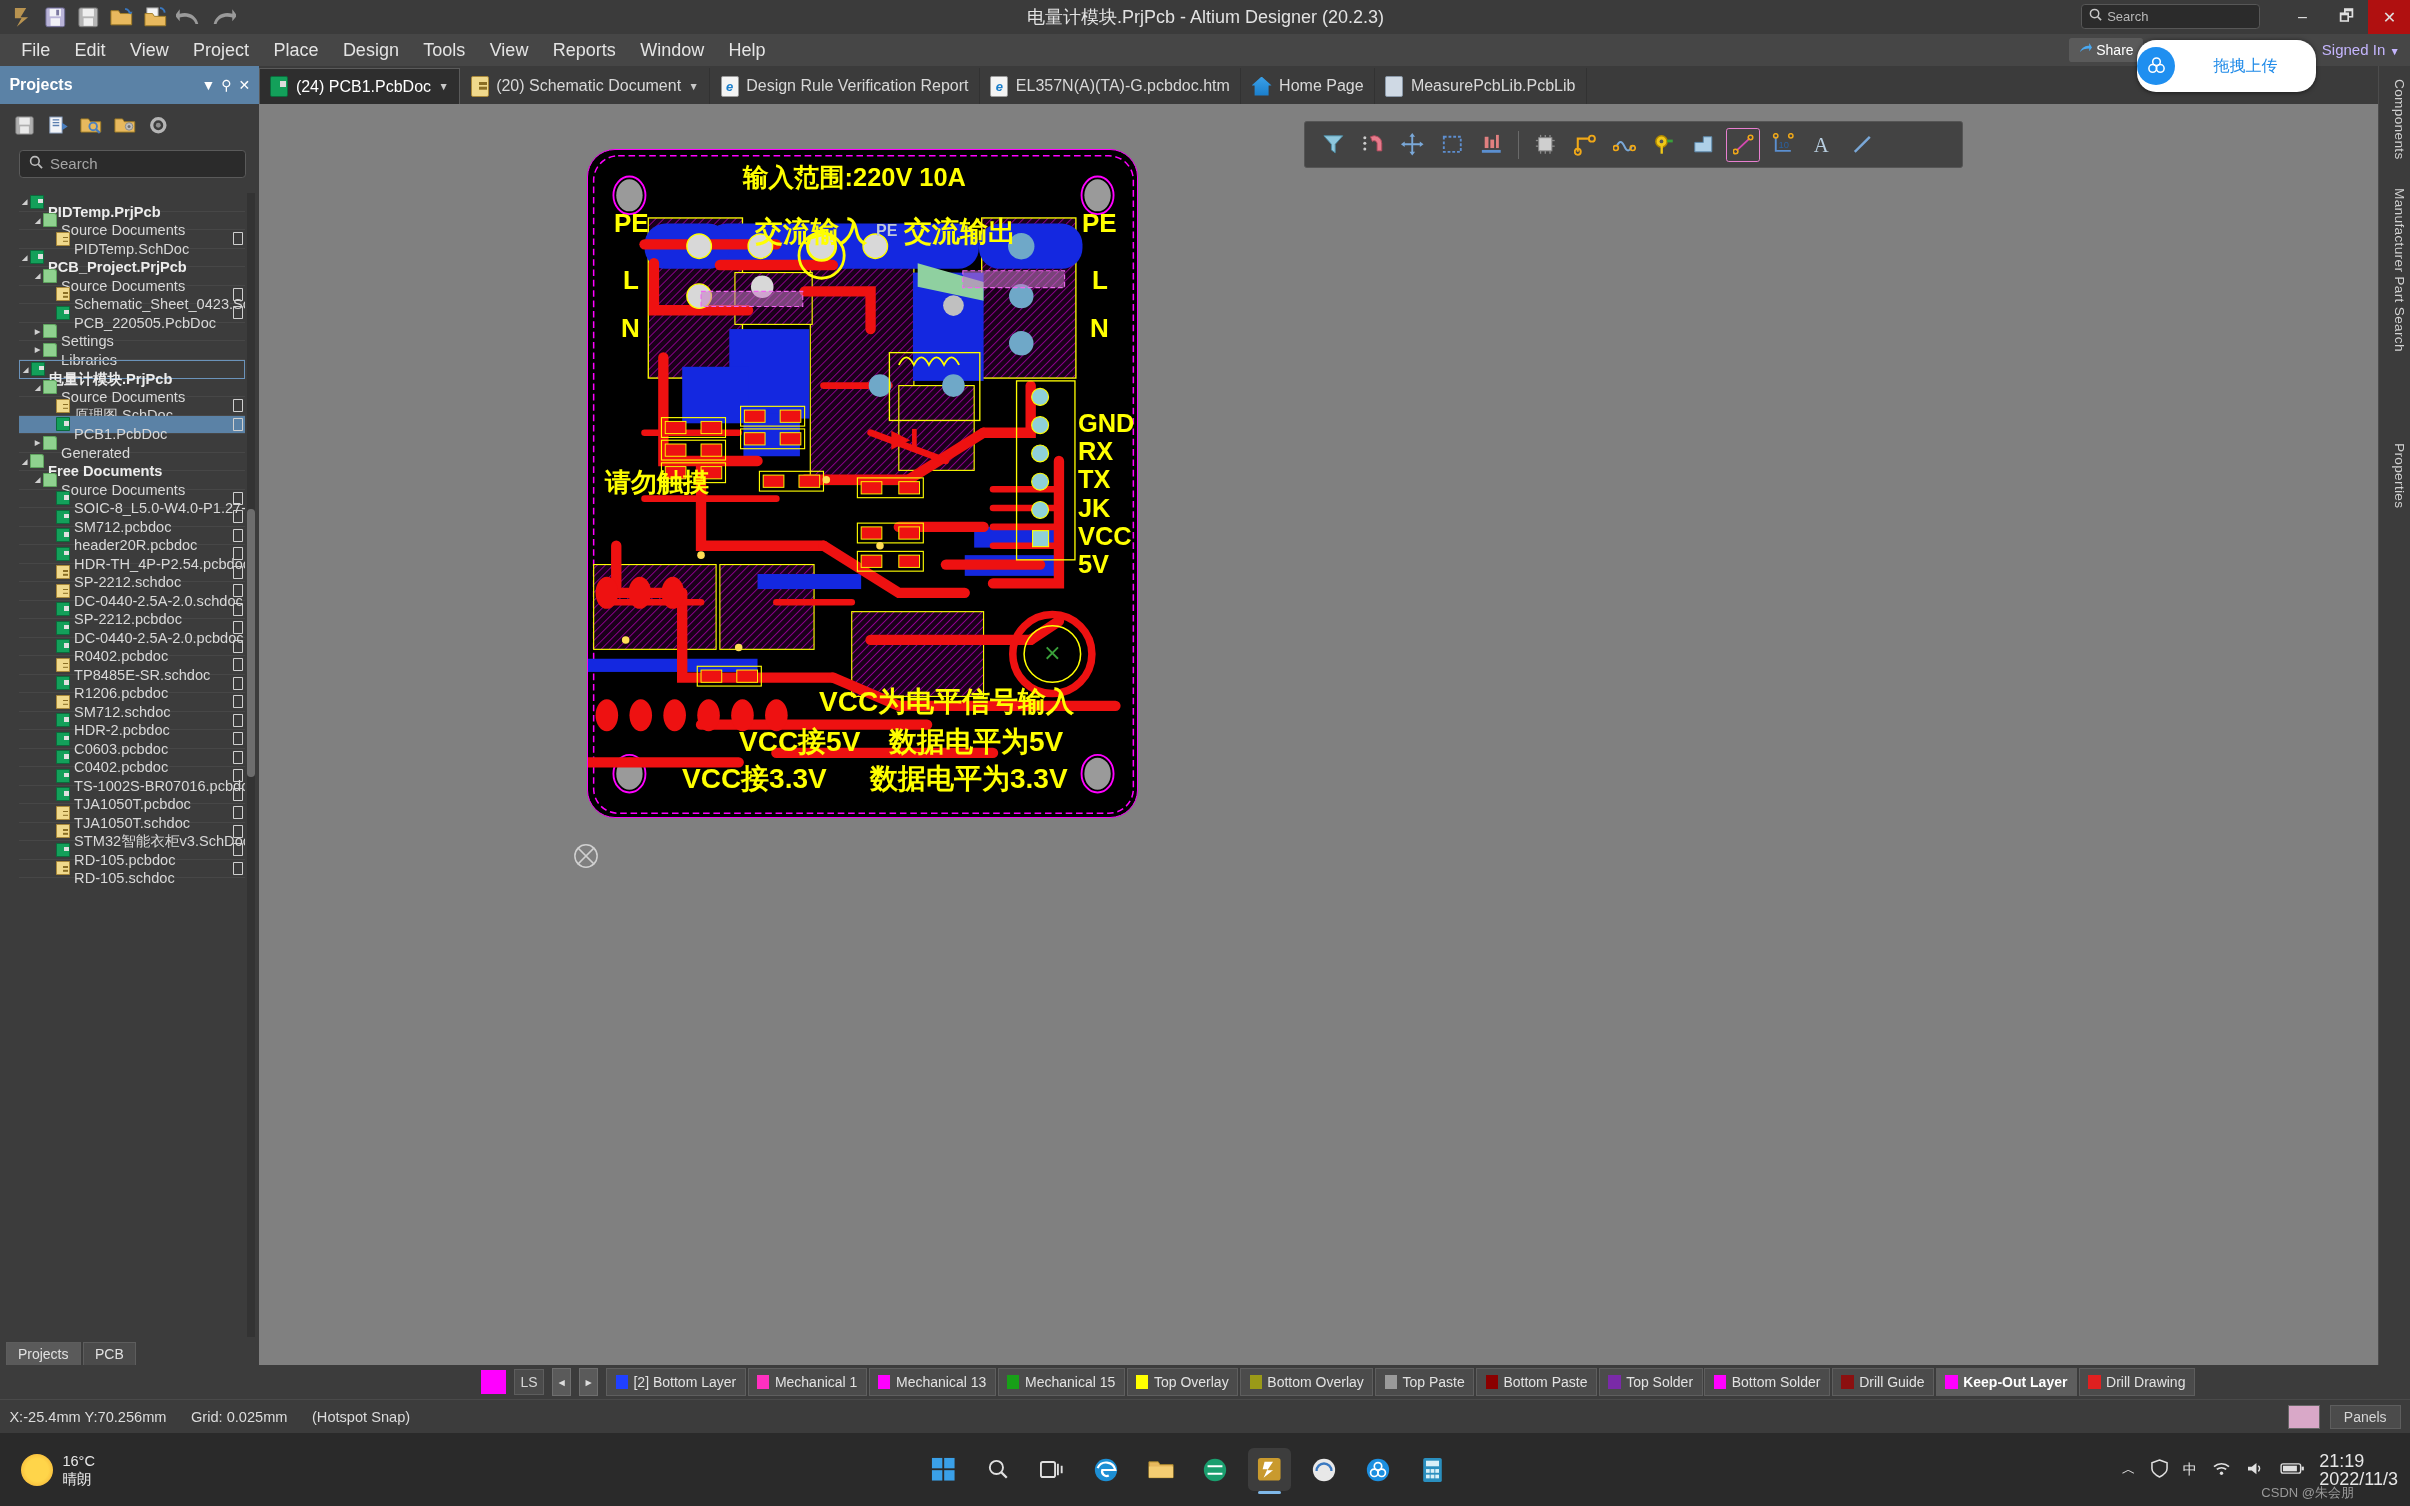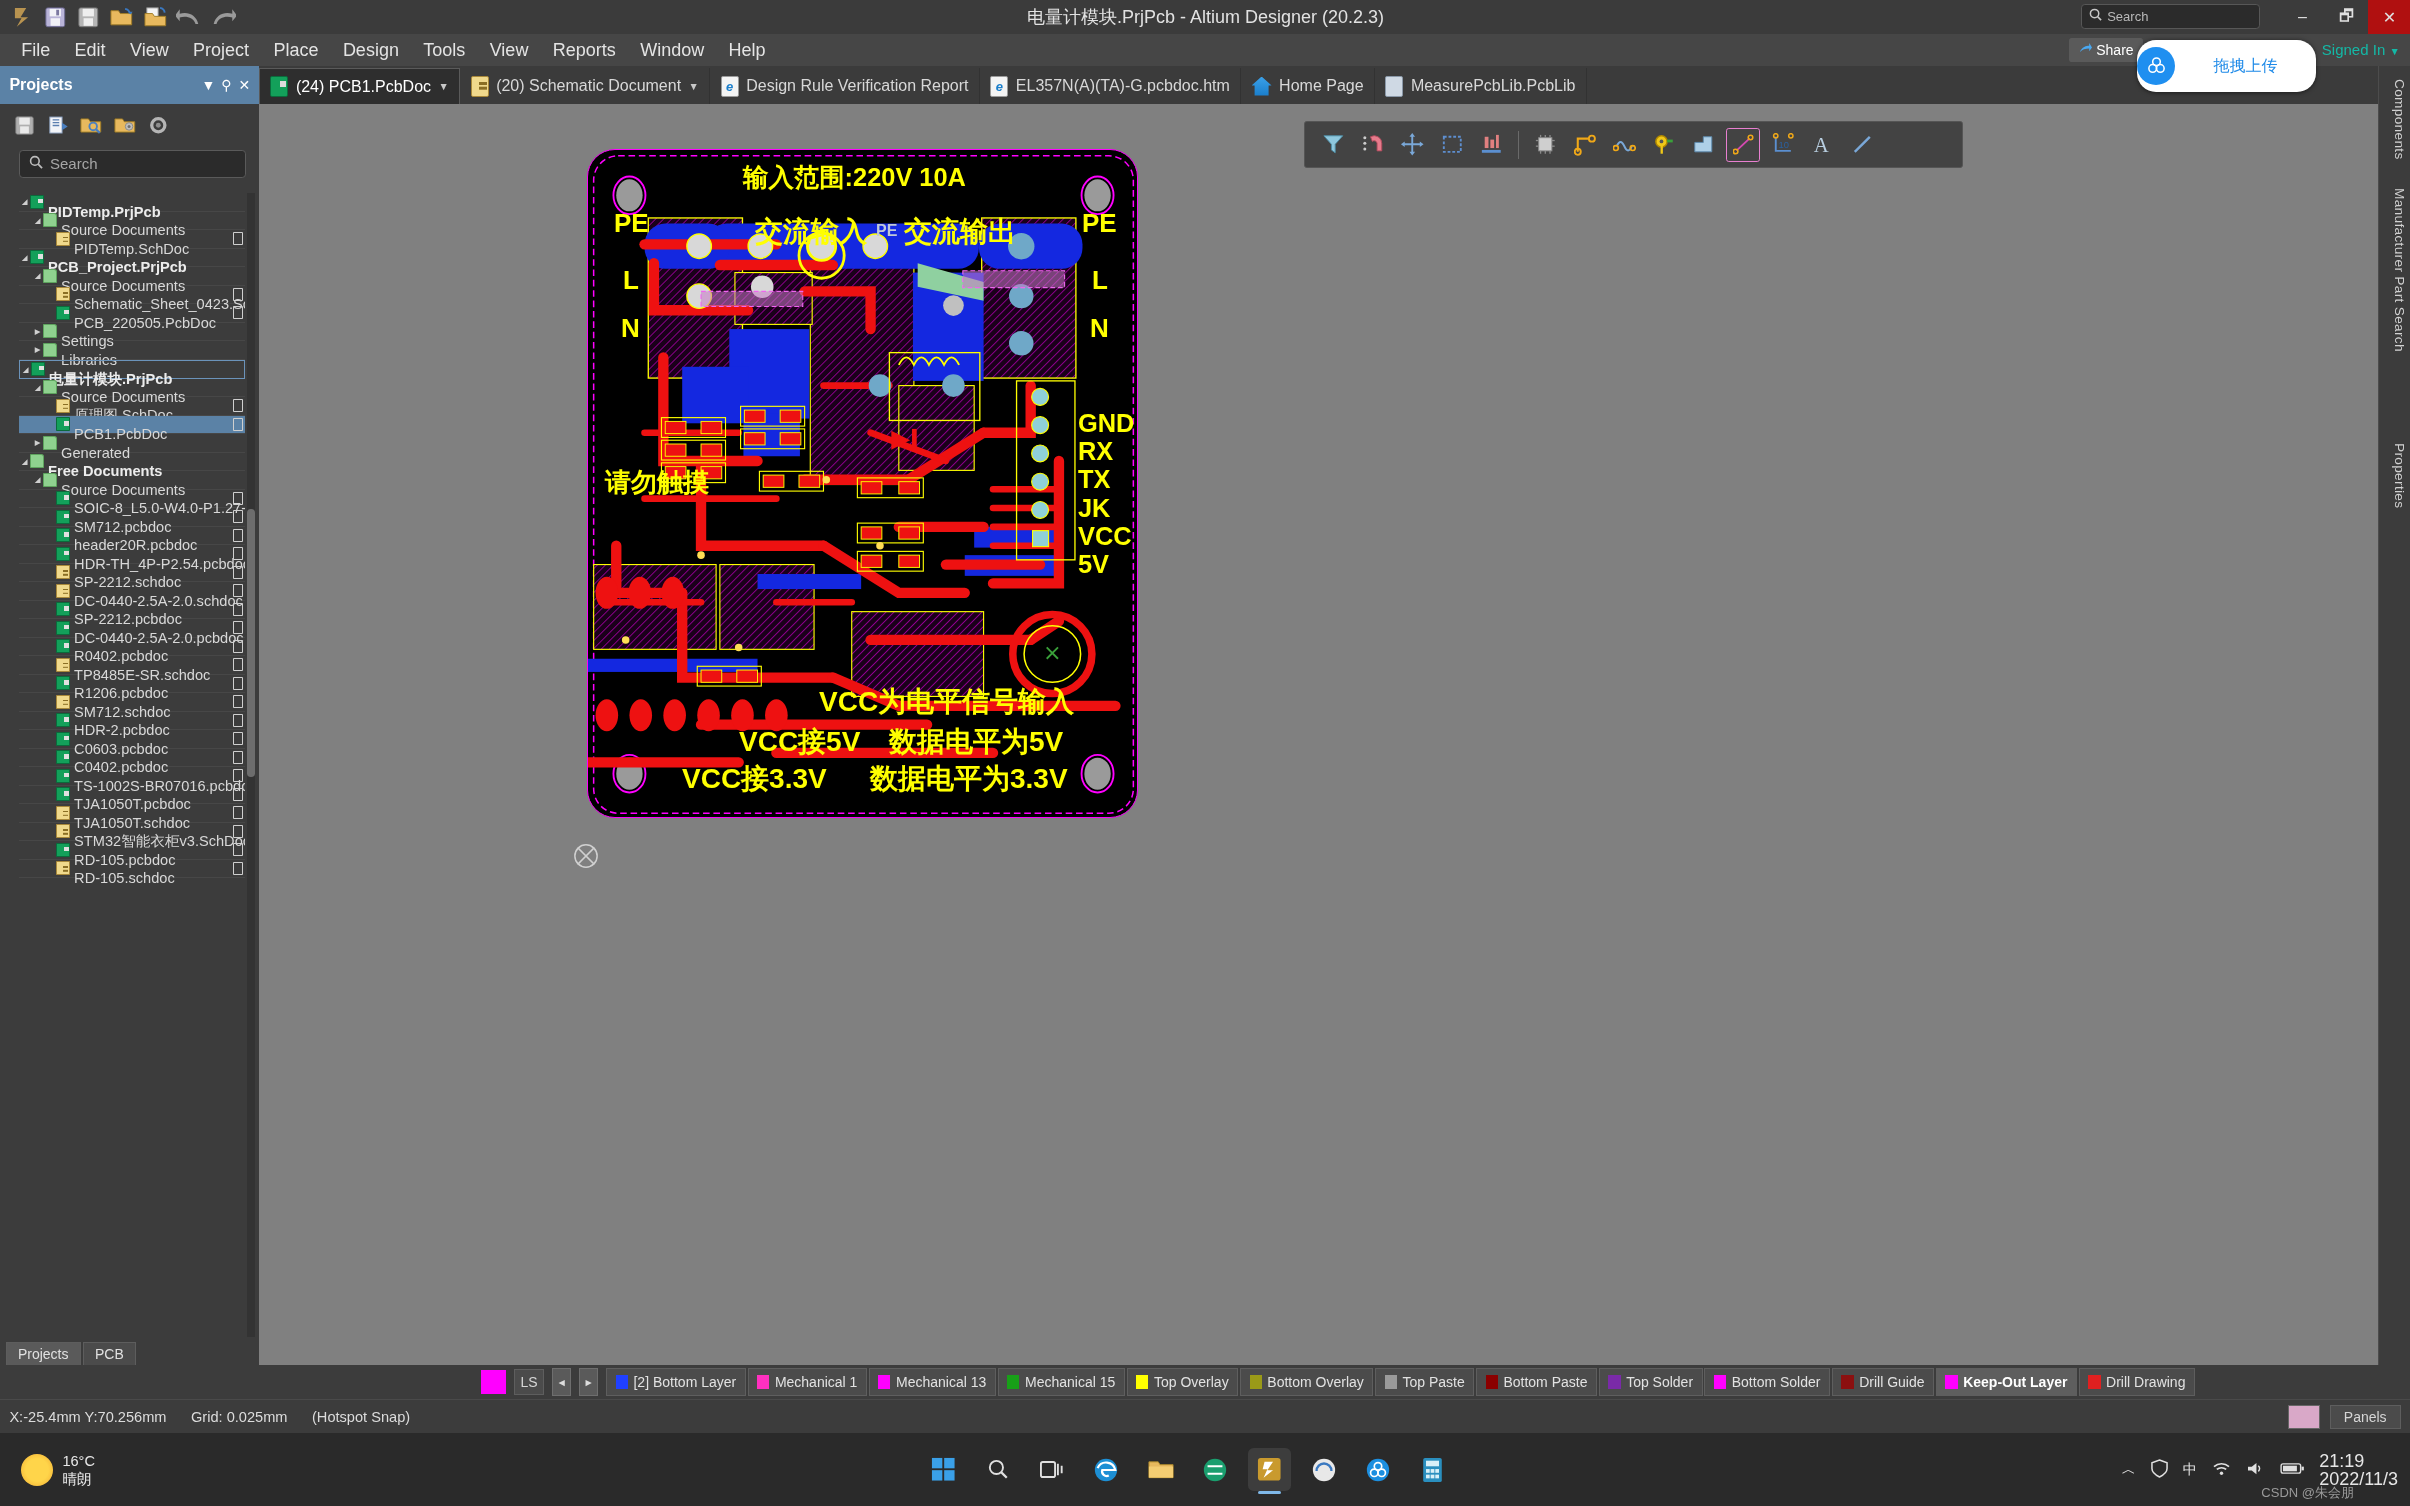--- a/index.html
+++ b/index.html
@@ -23,21 +23,21 @@
   #win-close { right:0; background:#b01010; }
 
   
   #menubar { position:absolute; left:0; top:34px; width:2411px; height:32px;
      background:#464646; display:flex; align-items:center; padding-left:9px; }
   .menu-item { padding:0 12.2px; font-size:18px; color:#e4e4e4; line-height:32px; }
   #share-btn { position:absolute; right:268px; top:3.8px; height:24.5px; background:#5a5a5a;
      border-radius:2.8px; display:flex; align-items:center; gap:4.7px; padding:0 9.4px;
      font-size:14px; color:#fff; }
   .hdr-icon { position:absolute; top:5.6px; width:22.6px; height:22.6px; }
-  #signed-in { position:absolute; right:11.3px; top:6.6px; font-size:15px; color:#14b8a6; }
+  #signed-in { position:absolute; right:11.3px; top:6.6px; font-size:15px; color:#c4b5fd; }
   #upload-pill { position:absolute; right:94px; top:40px; width:179px; height:52px;
      background:#fff; border-radius:19px; display:flex; align-items:center; z-index:9;
      box-shadow:0 0.9px 4.7px rgba(0,0,0,.5); }
   #upload-pill .circ { width:38px; height:38px; border-radius:50%; background:#1f8ff0;
      display:flex; align-items:center; justify-content:center; color:#fff; font-size:18px; }
   #upload-pill .txt { flex:1; text-align:center; color:#1e8ae8; font-size:16px; }
 
   
   #tabbar { position:absolute; left:0; top:66px; width:2411px; height:38px;
      background:#3b3b3b; display:flex; align-items:flex-end; }

